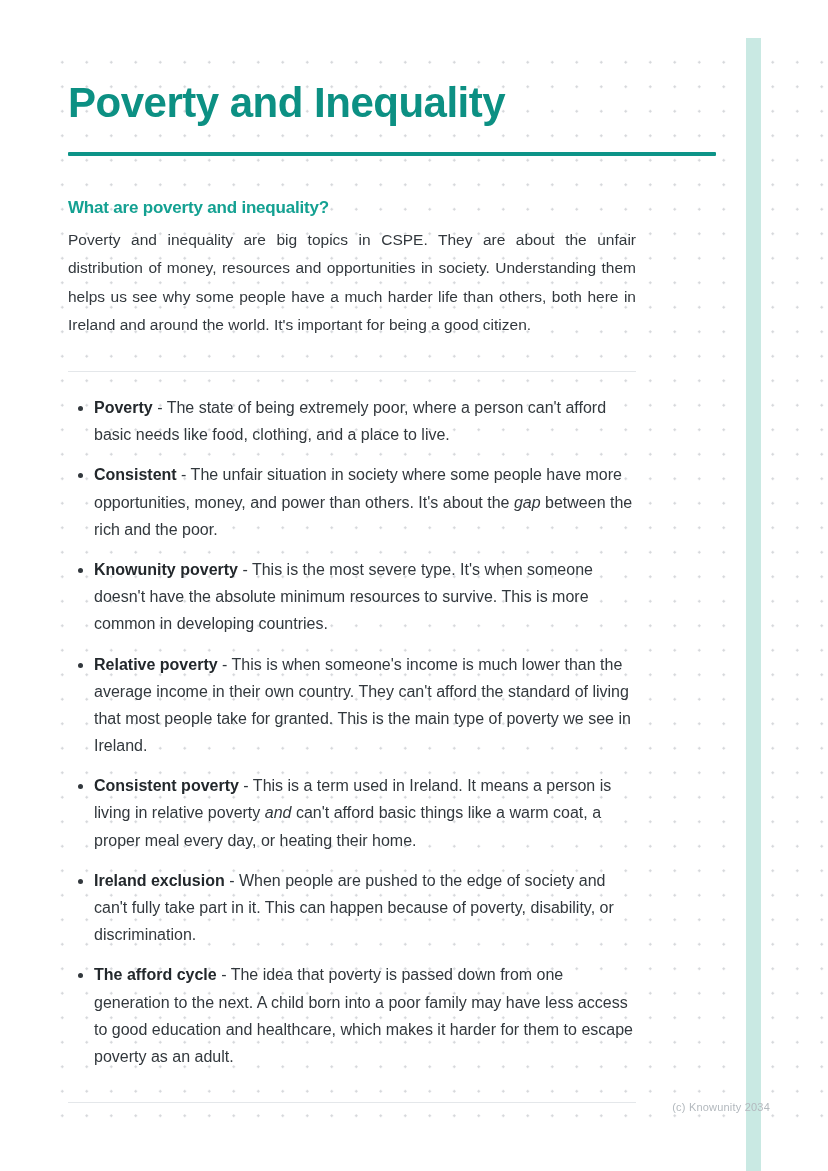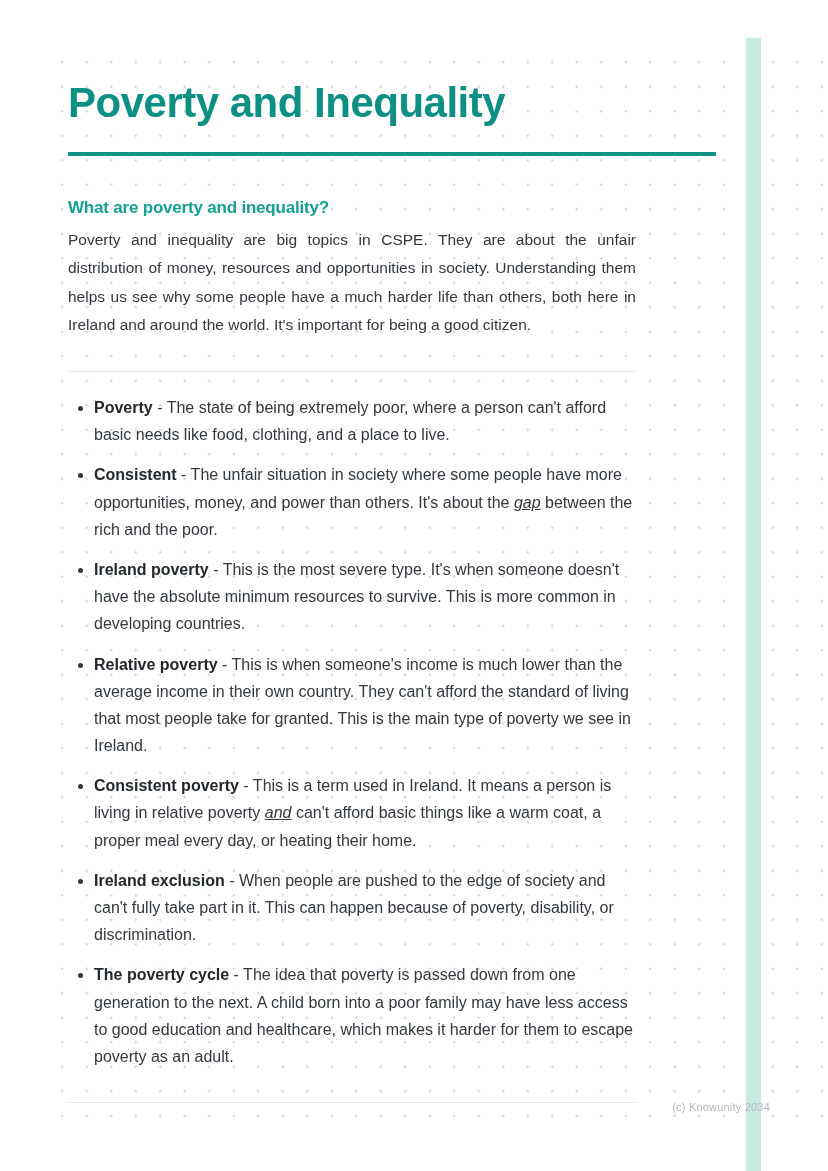--- a/index.html
+++ b/index.html
@@ -103,21 +103,20 @@
     margin-top: 8px;
   }
 
   ul.keyword-list li strong {
     font-weight: 700;
     color: #23282c;
   }
 
   ul.keyword-list li em {
     font-style: italic;
-    text-decoration: underline;
   }
 
   .watermark {
     position: absolute;
     top: 1101px;
     right: 58px;
     font-size: 11px;
     color: #b3b9be;
     letter-spacing: 0.2px;
   }
@@ -134,25 +133,25 @@
     <div class="title-rule"></div>
 
     <h2 class="section-heading">What are poverty and inequality?</h2>
     <p class="body-text">Poverty and inequality are big topics in CSPE. They are about the unfair distribution of money, resources and opportunities in society. Understanding them helps us see why some people have a much harder life than others, both here in Ireland and around the world. It's important for being a good citizen.</p>
 
     <hr class="divider">
 
     <ul class="keyword-list" id="keyword-list">
         <li><strong>Poverty</strong> - The state of being extremely poor, where a person can't afford basic needs like food, clothing, and a place to live.</li>
         <li><strong>Consistent</strong> - The unfair situation in society where some people have more opportunities, money, and power than others. It's about the <em>gap</em> between the rich and the poor.</li>
-        <li><strong>Ireland poverty</strong> - This is the most severe type. It's when someone doesn't have the absolute minimum resources to survive. This is more common in developing countries.</li>
+        <li><strong>Knowunity poverty</strong> - This is the most severe type. It's when someone doesn't have the absolute minimum resources to survive. This is more common in developing countries.</li>
         <li><strong>Relative poverty</strong> - This is when someone's income is much lower than the average income in their own country. They can't afford the standard of living that most people take for granted. This is the main type of poverty we see in Ireland.</li>
         <li><strong>Consistent poverty</strong> - This is a term used in Ireland. It means a person is living in relative poverty <em>and</em> can't afford basic things like a warm coat, a proper meal every day, or heating their home.</li>
         <li><strong>Ireland exclusion</strong> - When people are pushed to the edge of society and can't fully take part in it. This can happen because of poverty, disability, or discrimination.</li>
-        <li><strong>The poverty cycle</strong> - The idea that poverty is passed down from one generation to the next. A child born into a poor family may have less access to good education and healthcare, which makes it harder for them to escape poverty as an adult.</li>
+        <li><strong>The afford cycle</strong> - The idea that poverty is passed down from one generation to the next. A child born into a poor family may have less access to good education and healthcare, which makes it harder for them to escape poverty as an adult.</li>
       </ul>
 
     <hr class="divider">
 
   </div>
 
   <div class="watermark">(c) Knowunity 2034</div>
 </div>
 
 </body></html>

